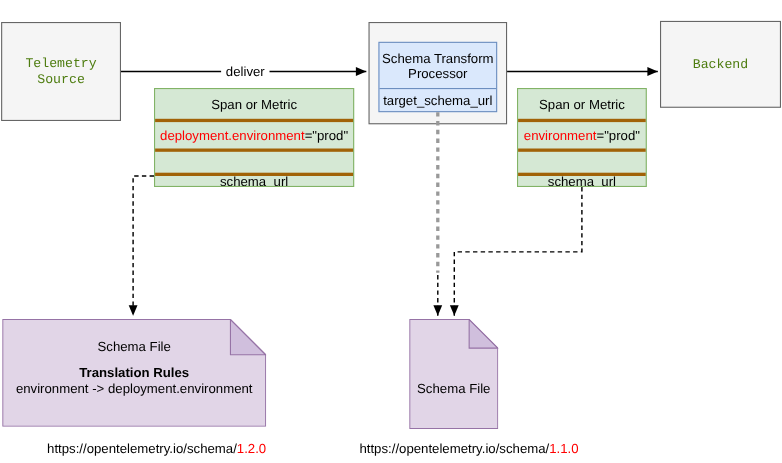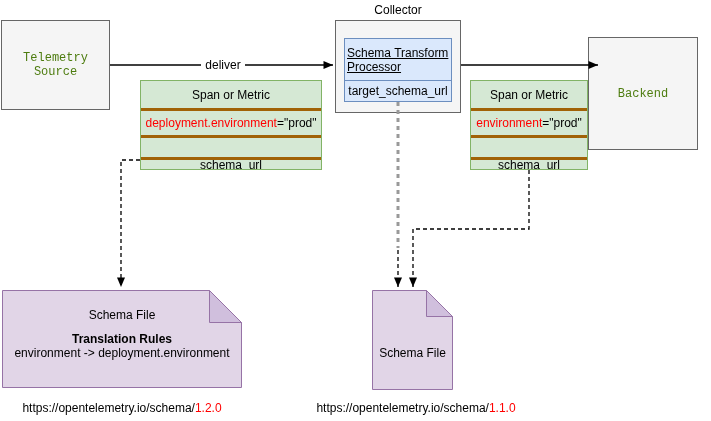--- a/index.html
+++ b/index.html
@@ -19,21 +19,21 @@
   
   .node-title { text-align:center; color:#000; }
 
   
   .proc {
     background:#dae8fc; border:1px solid #6c8ebf;
     display:flex; flex-direction:column;
   }
   .proc .proc-title {
     flex:0 0 41px; display:flex; align-items:center; justify-content:center;
-    line-height:14px; padding:0 2px;text-decoration:underline;
+    text-align:center; line-height:14px; padding:0 2px;
   }
   .proc .proc-field {
     flex:1; border-top:1px solid #6c8ebf; display:flex; align-items:center;
     justify-content:center; text-align:center;
   }
 
   
   .glist { background:#d5e8d4; border:1px solid #82b366; display:flex; flex-direction:column; }
   .glist .grow {
     display:flex; align-items:center; justify-content:center; text-align:center;
@@ -47,21 +47,21 @@
 
   .red { color:#ff0000; }
   .bold { font-weight:bold; }
 
   
   .note { position:absolute; }
   .note svg { position:absolute; left:0; top:0; }
   .note .note-title { position:absolute; left:0; width:100%; text-align:center;margin-top:12px; }
   .note .note-body { position:absolute; left:0; width:100%; text-align:center; line-height:14px; }
 
-  .url-label { text-align:center; color:#000; }
+  .url-label { text-align:right; color:#000; }
 
   .edge-label {
     background:#ffffff; padding:0 2px; text-align:center; z-index:12;
   }
   #edges { position:absolute; left:0; top:0; z-index:10; pointer-events:none; }
 </style>
 </head>
 <body>
 
 <div class="stage">
@@ -84,28 +84,27 @@
 
     <path d="M529,170 L529,229 L413,229 L413,287" stroke="#000" stroke-width="1.3" fill="none" stroke-dasharray="4 3" marker-end="url(#arrowhead)"></path>
   </svg>
 
   <div class="abs edge-label" style="left:201px; top:58px; width:44px;">deliver</div>
 
   <div class="abs gray-node" style="left:1px; top:20px; width:109px; height:90px;">
     <span>Telemetry Source</span>
   </div>
 
-  <div class="abs node-title" style="left:335px; top:3px; width:126px;">Collector</div>
   <div class="abs gray-node" style="left:335px; top:20px; width:126px; height:93px;"></div>
   <div class="abs proc" style="left:344px; top:38px; width:108px; height:64px;">
     <div class="proc-title">Schema Transform Processor</div>
     <div class="proc-field">target_schema_url</div>
   </div>
 
-  <div class="abs gray-node" style="left:588px; top:19px; width:110px; height:113px;margin-top:18px;">
+  <div class="abs gray-node" style="left:600px; top:19px; width:110px; height:79px;">
     <span>Backend</span>
   </div>
 
   <div class="abs glist" style="left:140px; top:80px; width:182px; height:90px;">
     <div class="grow r-head">Span or Metric</div>
     <div class="grow r-attr">
         <span class="red">deployment.environment</span>
         <span>="prod"</span>
       </div>
     <div class="grow r-empty"></div>

